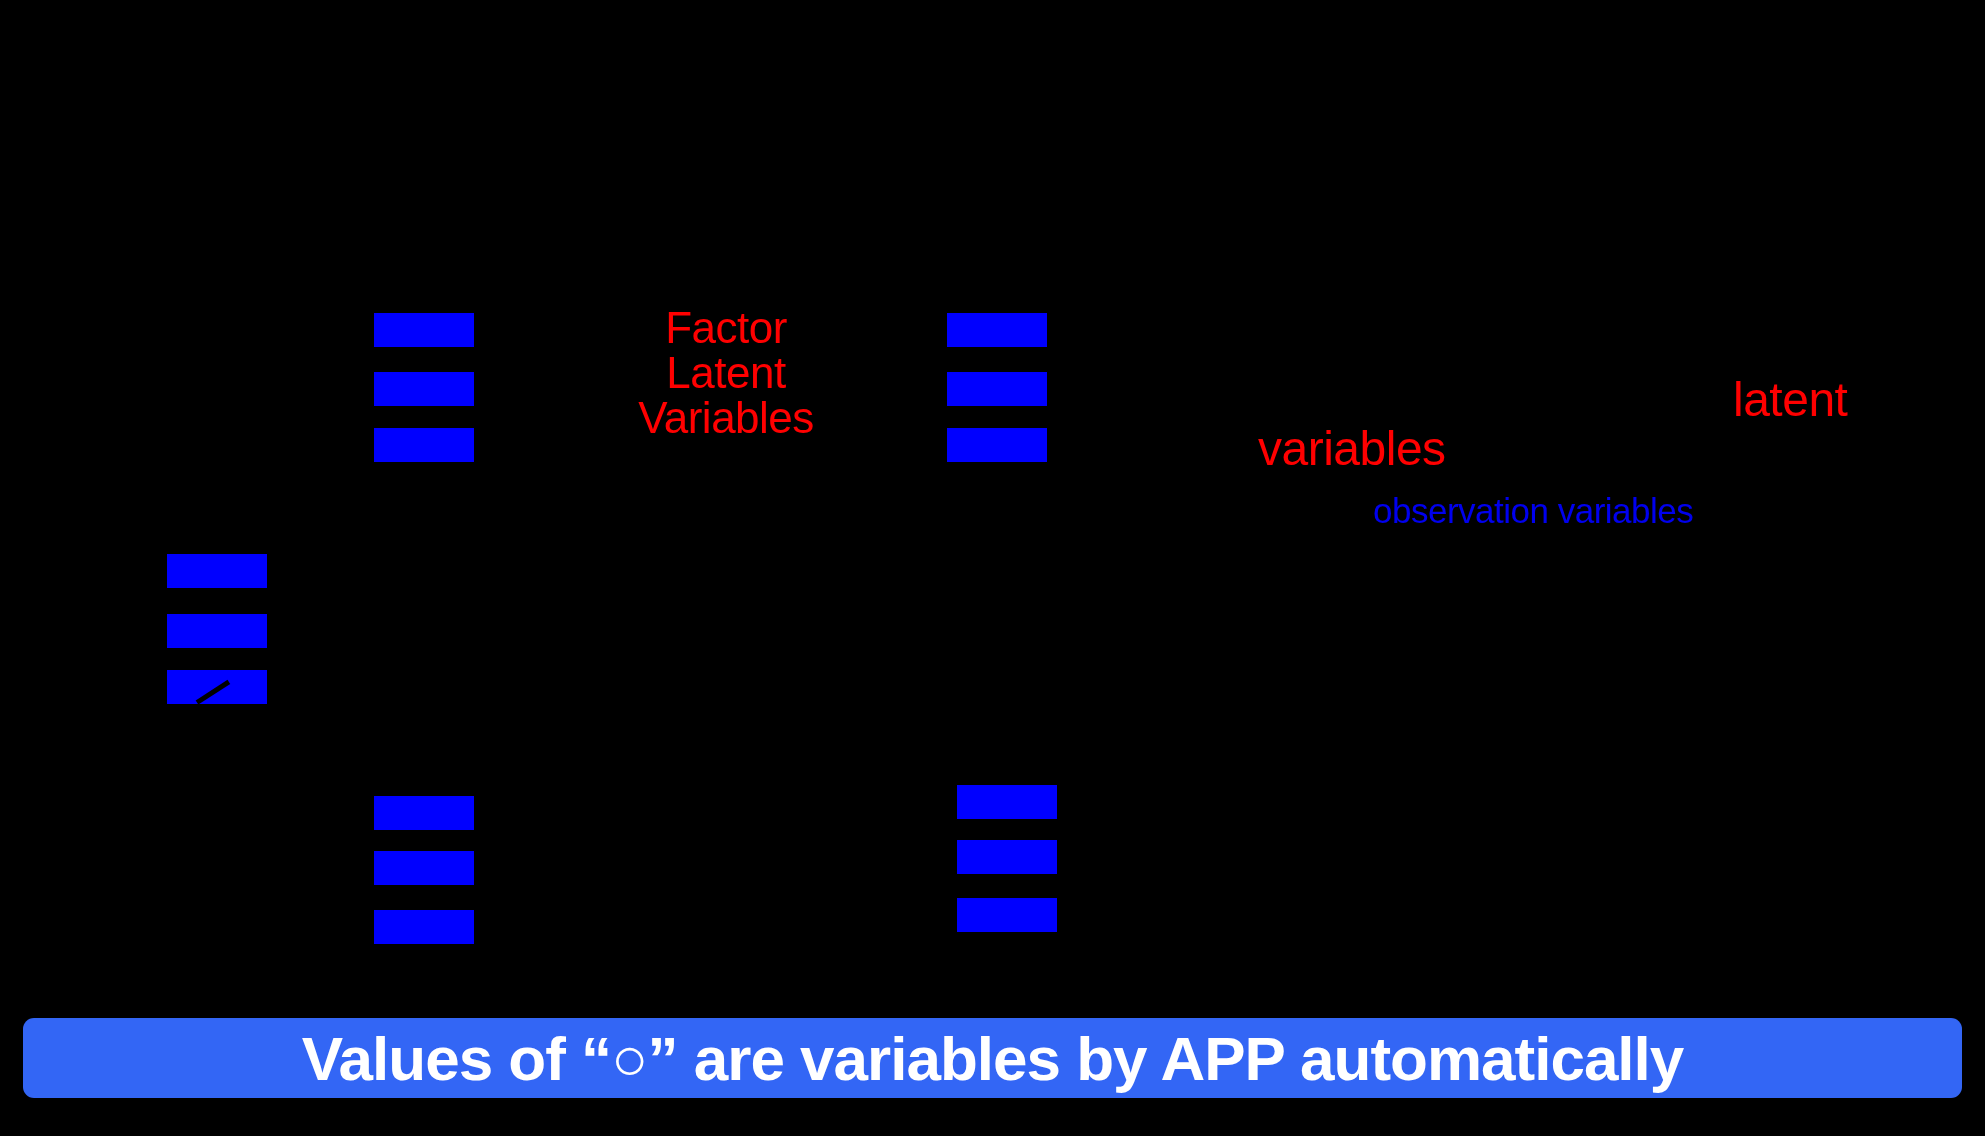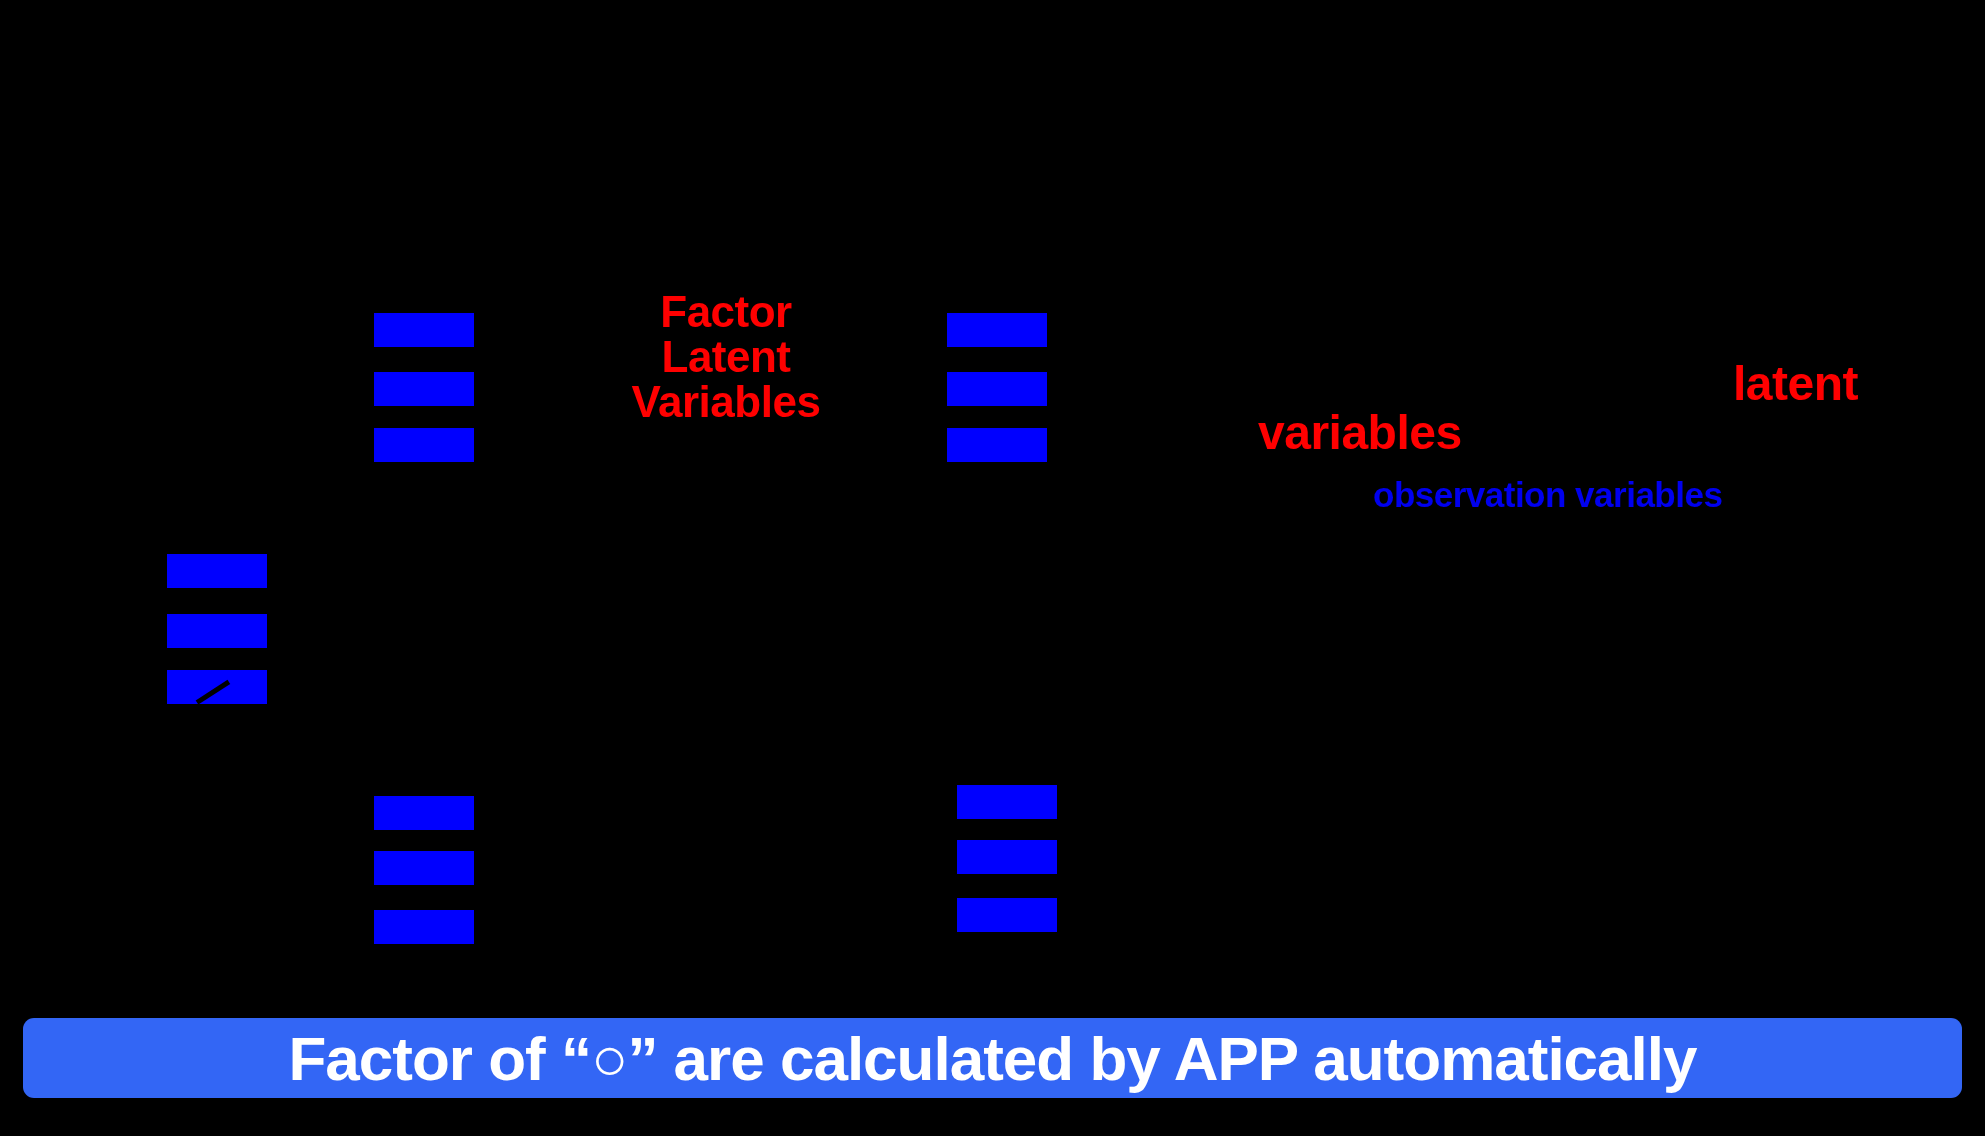--- a/index.html
+++ b/index.html
@@ -27,22 +27,23 @@
     position: absolute;
     background: #000000;
     transform-origin: left center;
   }
 
   
   .label {
     position: absolute;
     white-space: pre;
     line-height: 1.02;
-    font-weight: bold;
+    font-weight: normal;
     letter-spacing: -0.5px;
+    margin-top: 16px;
   }
   .label.red   { color: #FF0000; }
   .label.blue  { color: #0000EE; }
 
   .label.centered {
     text-align: center;
   }
 
   
   #banner {
@@ -106,16 +107,16 @@
 Latent
 Variables</div>
 
   <div class="label red" style="left:1733px; top:360px; font-size:48px;">latent</div>
 
   <div class="label red" style="left:1258px; top:409px; font-size:48px;">variables</div>
 
   <div class="label blue" style="left:1373px; top:477px; font-size:35px;">observation variables</div>
 
   <div id="banner">
-    <span id="banner-text">Factor of “○” are calculated by APP automatically</span>
+    <span id="banner-text">Values of “○” are variables by APP automatically</span>
   </div>
 
 </div>
 
 </body></html>

